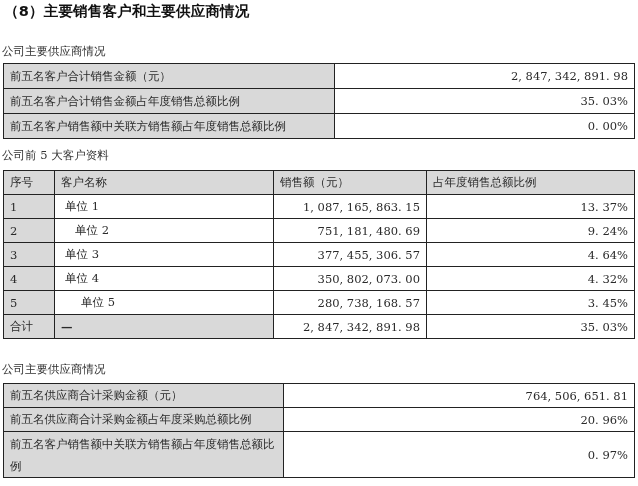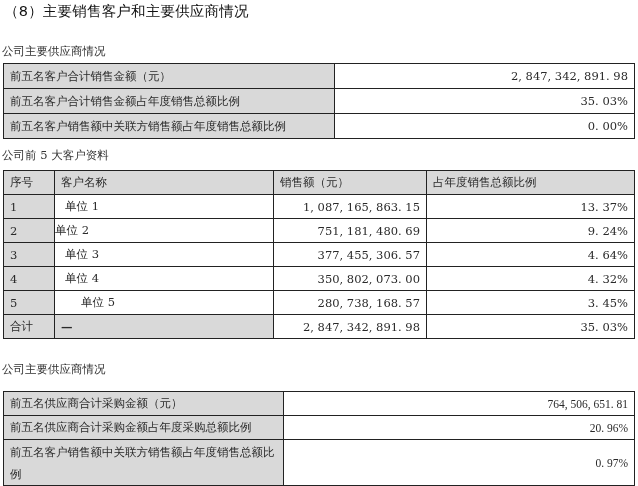--- a/index.html
+++ b/index.html
@@ -4,21 +4,21 @@
 <style>
   html, body { margin: 0; padding: 0; background: #ffffff; }
   body {
     width: 638px; height: 486px; position: relative; overflow: hidden;
     font-family: "DejaVu Serif", "Liberation Serif", serif;
     color: #2a2a2a;
   }
   .heading {
     position: absolute; left: 4px; top: 2px;
     font-family: "DejaVu Sans", "Liberation Sans", sans-serif;
-    font-weight: normal; font-size: 14.5px; color: #111;
+    font-weight: bold; font-size: 14.5px; color: #111;
     letter-spacing: 0.2px;
   }
   .caption {
     position: absolute; left: 2px;
     font-size: 11.5px; color: #333;
   }
   table {
     position: absolute; border-collapse: collapse; table-layout: fixed;
     font-size: 11.5px;
   }
@@ -31,21 +31,21 @@
   }
   .gray { background: #d9d9d9; margin-left: 16px; }
   .right { text-align: right; }
   .center { text-align: left; }
   .left { text-align: left; }
   .wrap { white-space: normal; line-height: 22px; }
   #t1 { left: 3px; top: 63px; width: 631px; }
   #t1 td { height: 24px; }
   #t2 { left: 3px; top: 170px; width: 631px; }
   #t2 td, #t2 th { height: 23px; }
-  #t3 { left: 3px; top: 391px; width: 631px; font-family: Liberation Serif, serif; }
+  #t3 { left: 3px; top: 383px; width: 631px; }
   #t3 td { height: 23px; }
   #t3 tr.tall td { height: 45px; }
   .dash { font-weight: bold; }
 </style>
 </head>
 <body>
 
 <div class="heading">（8）主要销售客户和主要供应商情况</div>
 
 <div class="caption" style="top:44px;">公司主要供应商情况</div>
@@ -88,21 +88,21 @@
     <th class="gray center">占年度销售总额比例</th>
   </tr>
   <tr>
     <td class="gray left">1</td>
     <td class="left" style="padding-left:10px;">单位 1</td>
     <td class="right">1, 087, 165, 863. 15</td>
     <td class="right">13. 37%</td>
   </tr>
   <tr>
     <td class="gray left">2</td>
-    <td class="left" style="padding-left:0;">单位 2</td>
+    <td class="left" style="padding-left:20px;">单位 2</td>
     <td class="right">751, 181, 480. 69</td>
     <td class="right">9. 24%</td>
   </tr>
   <tr>
     <td class="gray left">3</td>
     <td class="left" style="padding-left:10px;">单位 3</td>
     <td class="right">377, 455, 306. 57</td>
     <td class="right">4. 64%</td>
   </tr>
   <tr>

